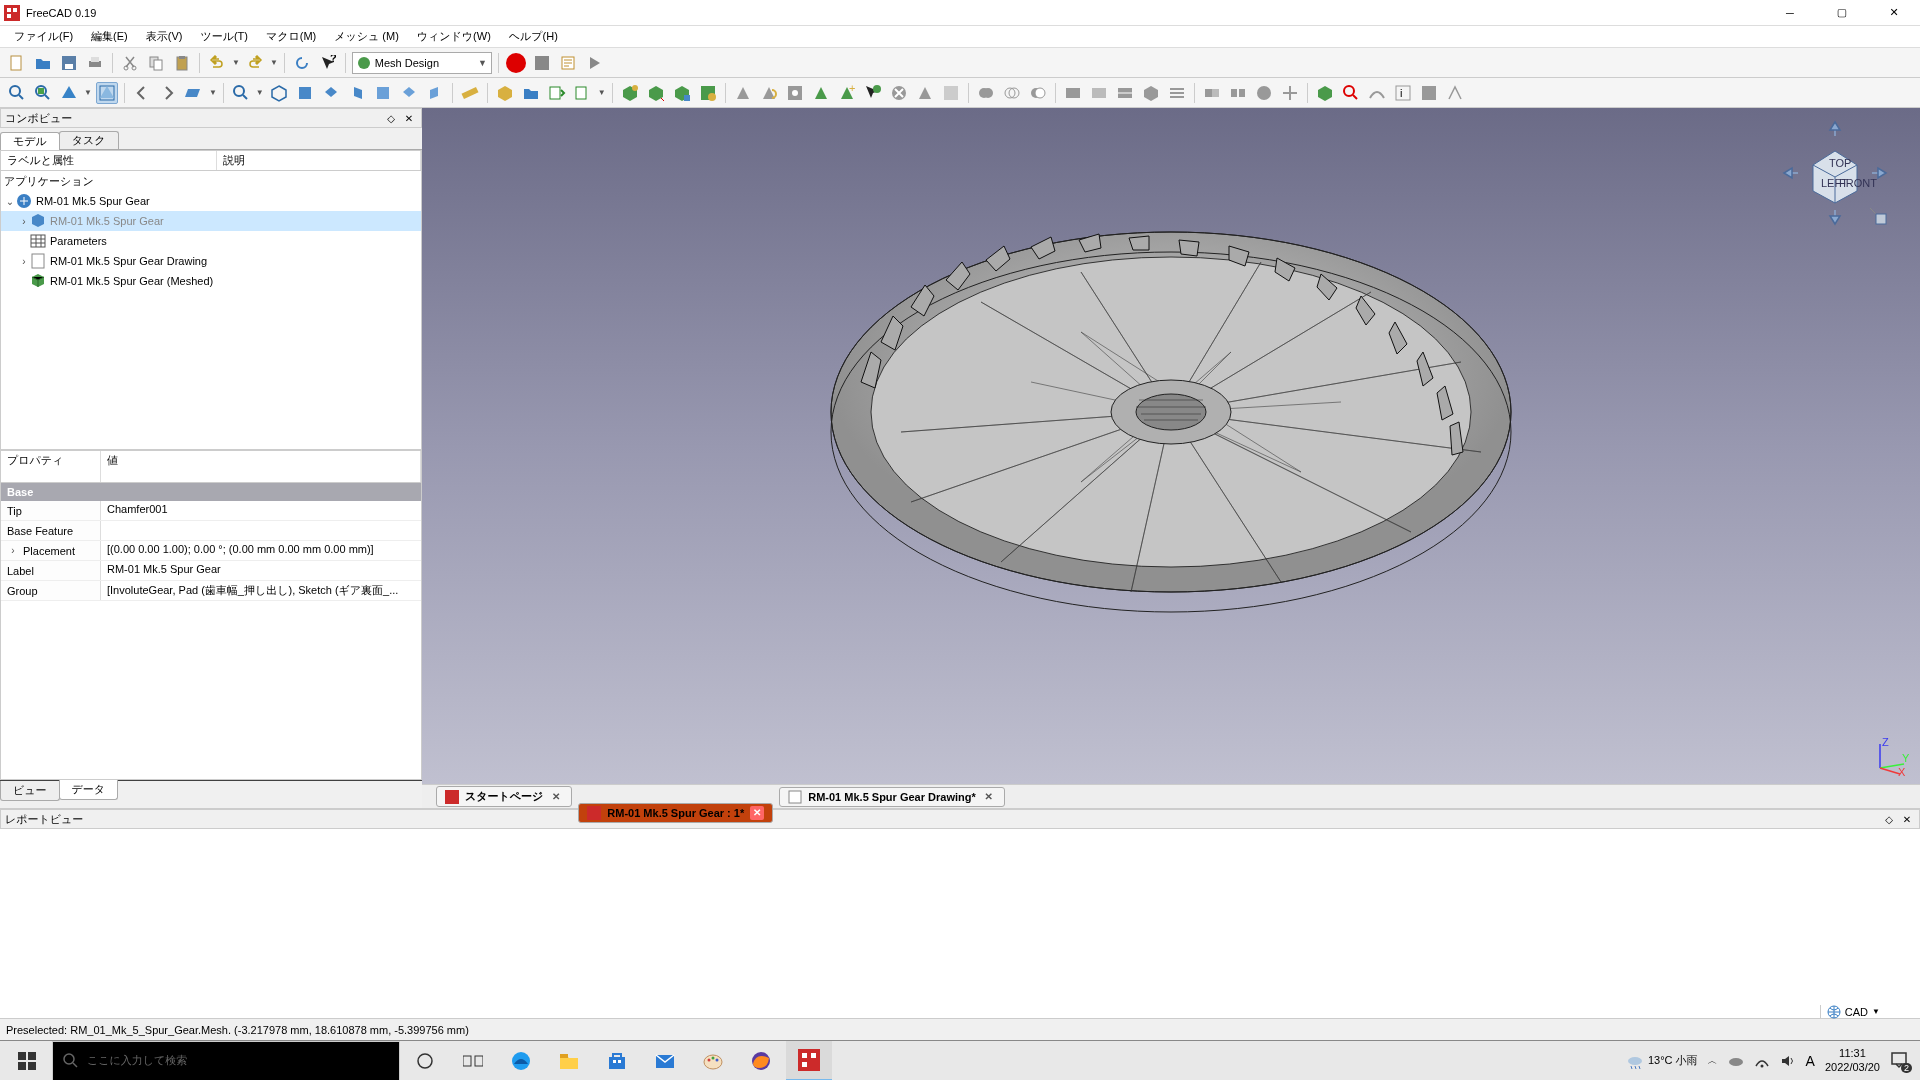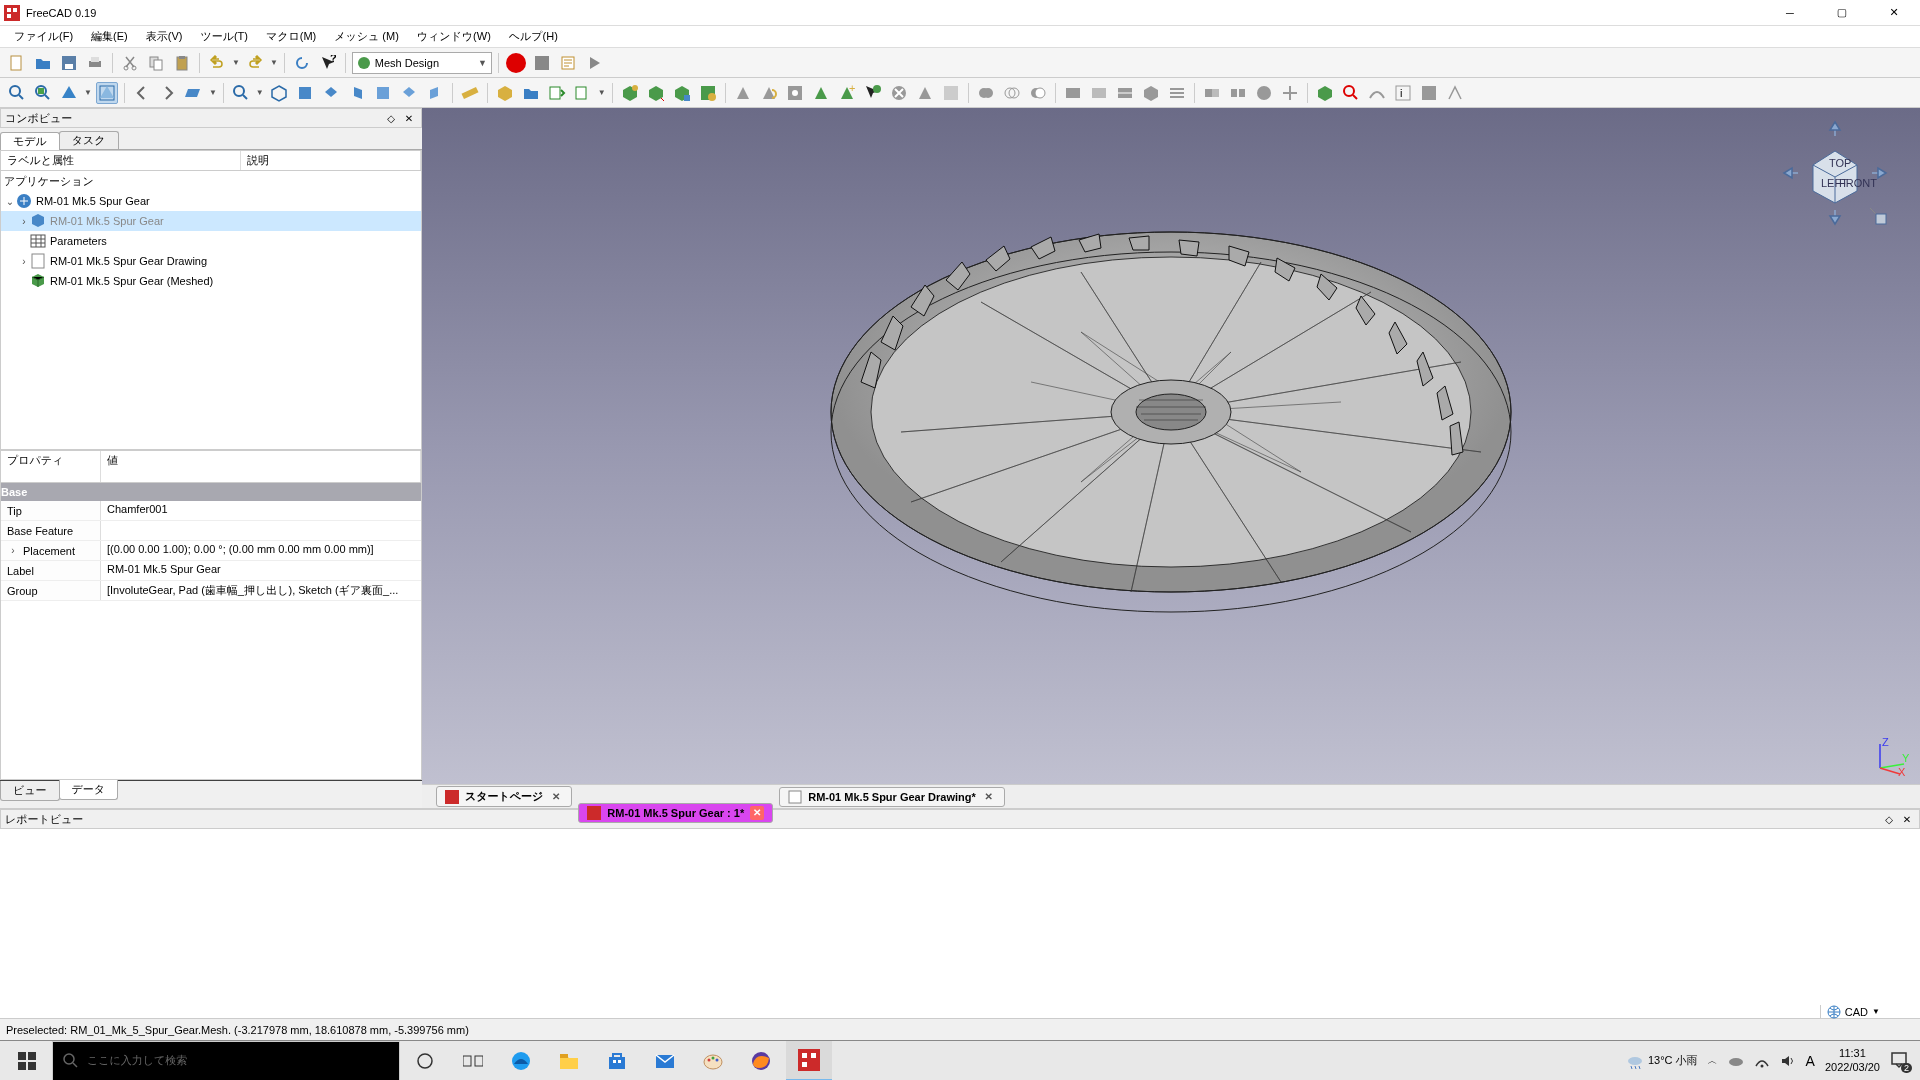--- a/index.html
+++ b/index.html
@@ -44,36 +44,36 @@
 .tree-indent { display: inline-block; width: 14px; }
 .tree-toggle { width: 12px; text-align: center; color: #555; font-size: 10px; cursor: pointer; }
 .tree-icon { width: 16px; height: 16px; margin-right: 4px; flex-shrink: 0; }
 
 
 .prop-header { display: flex; border: 1px solid #ccc; border-bottom: none; background: #fff; height: 32px; }
 .prop-table { flex: 1; background: #fff; border: 1px solid #ccc; overflow: auto; }
 .prop-row { display: flex; height: 20px; border-bottom: 1px solid #eee; }
 .prop-cell-name { width: 100px; padding: 2px 6px; border-right: 1px solid #ddd; background: #fdfdfd; display:flex; align-items:center; gap:4px; }
 .prop-cell-val { flex: 1; padding: 2px 6px; }
-.prop-group { background: #a8a8b0; color: #fff; font-weight: bold; height: 18px; display:flex; align-items:center; padding: 0 0; }
+.prop-group { background: #a8a8b0; color: #fff; font-weight: bold; height: 18px; display:flex; align-items:center; padding: 0 6px; }
 
 .tabs-bottom { height: 28px; display: flex; align-items: flex-start; background: #f0f0f0; border-top: 1px solid #404040; }
 .btab { padding: 2px 12px; background: #eee; border: 1px solid #aaa; border-top: none; margin-right: -1px; cursor: pointer; border-radius: 0 0 3px 3px; }
 .btab.active { background: #fff; position: relative; top: -1px; }
 
 
 .viewport-wrap { flex: 1; display: flex; flex-direction: column; position: relative; }
 .viewport { flex: 1; background: linear-gradient(to bottom, #6b6b87 0%, #9898b0 50%, #c0c0d0 100%); position: relative; overflow: hidden; }
 .nav-cube { position: absolute; top: 10px; right: 30px; width: 110px; height: 110px; }
 .gear-placeholder { position: absolute; top: 50%; left: 50%; transform: translate(-50%, -55%); width: 780px; height: 480px; }
 .axis-indicator { position: absolute; bottom: 8px; right: 8px; width: 40px; height: 40px; }
 
 .doc-tabs { height: 24px; background: #eee; display: flex; align-items: center; border-top: 1px solid #ccc; padding: 0 4px; gap: 6px; }
 .doc-tab { display: flex; align-items: center; gap: 6px; padding: 2px 8px; border: 1px solid #aaa; background: #f5f5f5; border-radius: 3px; cursor: pointer; font-weight: bold; }
-.doc-tab.active { background: #d946ef; margin-top: 32px; }
+.doc-tab.active { background: #c2410c; margin-top: 32px; }
 .tab-close { width: 14px; height: 14px; display:flex; align-items:center; justify-content:center; font-size: 10px; color:#555; }
 .tab-close.unsaved { background: #f66; color: #fff; border-radius: 2px; }
 
 
 .report-view { height: 210px; background: #fff; border-top: 1px solid #ccc; display: flex; flex-direction: column; }
 .report-body { flex: 1; background: #fff; }
 
 
 .statusbar { height: 22px; background: #f0f0f0; border-top: 1px solid #ccc; display: flex; align-items: center; padding: 0 6px; font-size: 11px; gap: 10px; }
 .status-right { margin-left: auto; display: flex; align-items: center; gap: 24px; flex-direction: column; }
@@ -513,21 +513,21 @@
       <span style="flex:1"></span>
       <span class="panel-float-btn">◇</span>
       <span class="panel-float-btn">✕</span>
     </div>
     <div class="tabs-top">
       <div class="tab active">モデル</div>
       <div class="tab">タスク</div>
     </div>
     <div class="tree-view">
       <div class="tree-header">
-        <div class="tree-hcell" style="width:240px">ラベルと属性</div>
+        <div class="tree-hcell" style="width:216px">ラベルと属性</div>
         <div class="tree-hcell" style="flex:1">説明</div>
       </div>
       <div class="tree-row">
         <span>アプリケーション</span>
       </div>
       <div class="tree-row">
         <span class="tree-toggle">⌄</span>
         <svg class="tree-icon" viewBox="0 0 16 16">
             <circle cx="8" cy="8" r="7" fill="#3a7fc4"></circle>
             <path d="M4 8h8M8 4v8" stroke="#fff"></path>

